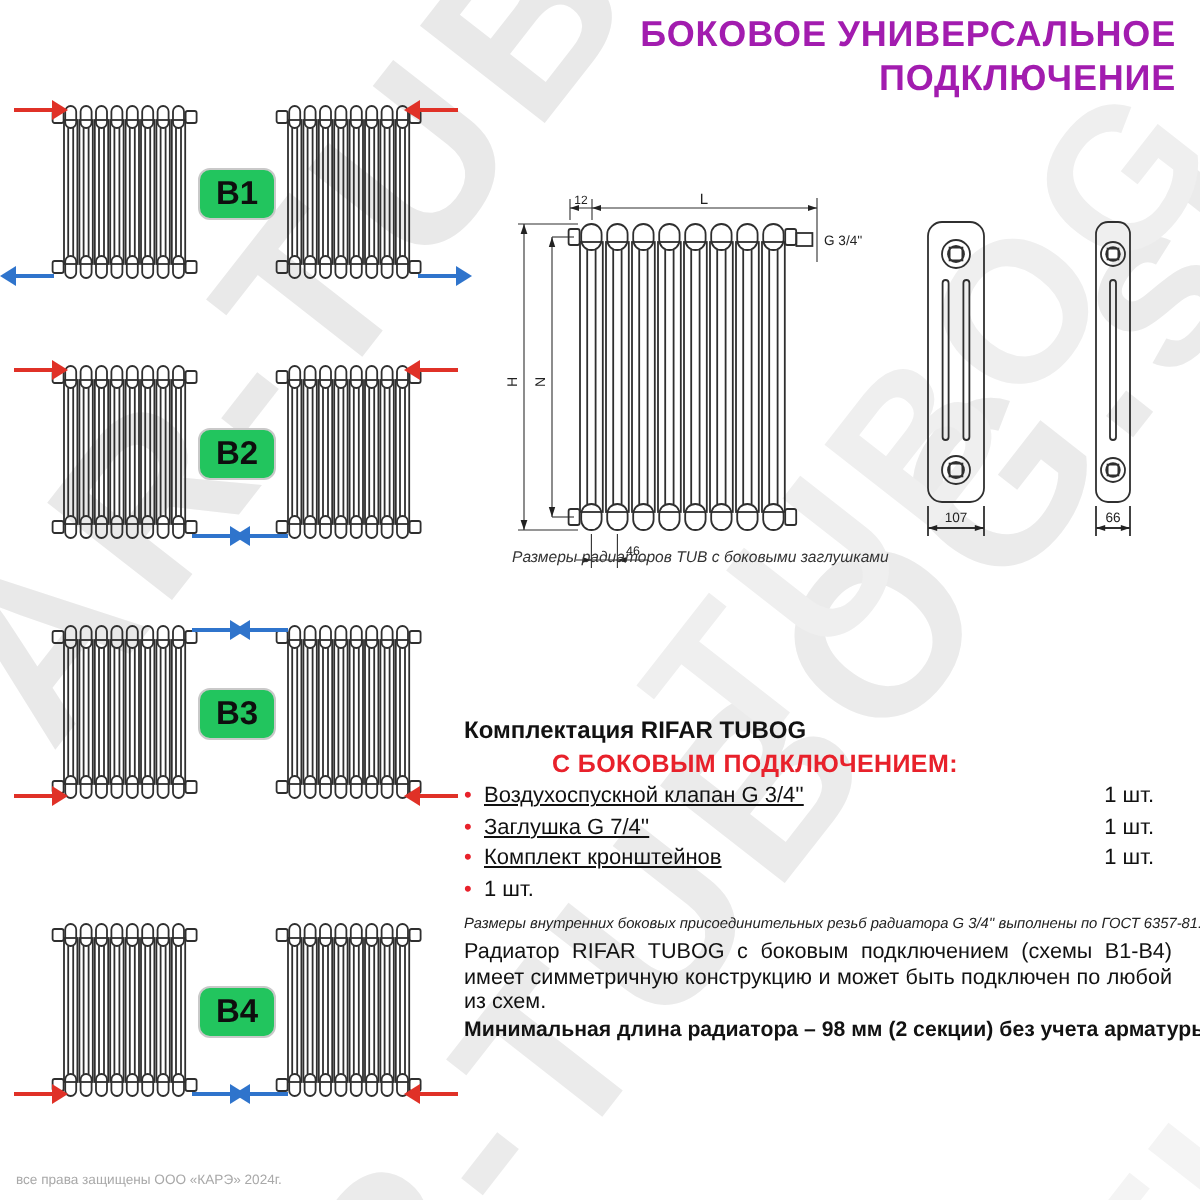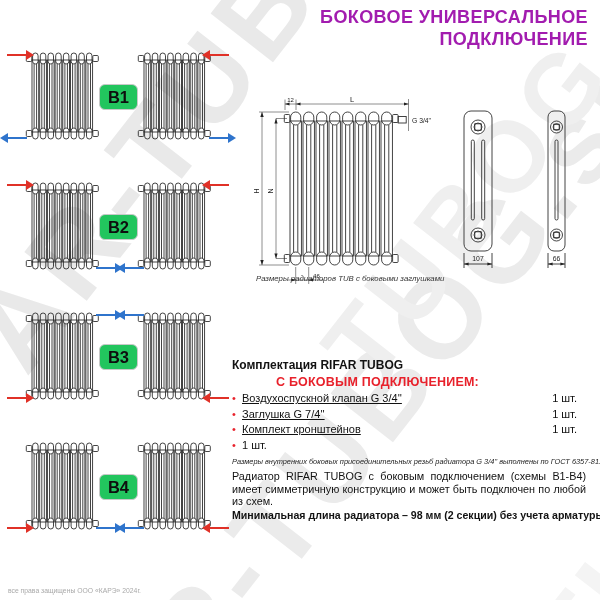--- a/index.html
+++ b/index.html
@@ -376,21 +376,21 @@
         <rect x="68.8" y="79.5" width="5.5" height="6" rx="1"></rect>
       </svg>
     <div class="label-box">
         <span>B3</span>
       </div>
   <span class="arrow blue right" style="left: 92px; top: 3px;"></span>
       <span class="arrow red right" style="left: 3px; top: 86px;"></span>
       <span class="arrow blue left" style="left: 120px; top: 3px;"></span>
       <span class="arrow red left" style="left: 205px; top: 86px;"></span>
     </div>
-  <div class="scheme" style="top:441px">
+  <div class="scheme" style="top:460px">
     <svg class="rad rad-left line-art" viewBox="0 0 76 90">
         <rect x="8.6" y="2" width="5.5" height="11" rx="2.8"></rect>
         <rect x="8.0" y="9" width="6.7" height="72"></rect>
         <line x1="10.1" y1="13" x2="10.1" y2="77"></line>
         <line x1="12.6" y1="13" x2="12.6" y2="77"></line>
         <rect x="8.6" y="77" width="5.5" height="11" rx="2.8"></rect>
         <rect x="16.3" y="2" width="5.5" height="11" rx="2.8"></rect>
         <rect x="15.7" y="9" width="6.7" height="72"></rect>
         <line x1="17.8" y1="13" x2="17.8" y2="77"></line>
         <line x1="20.3" y1="13" x2="20.3" y2="77"></line>

